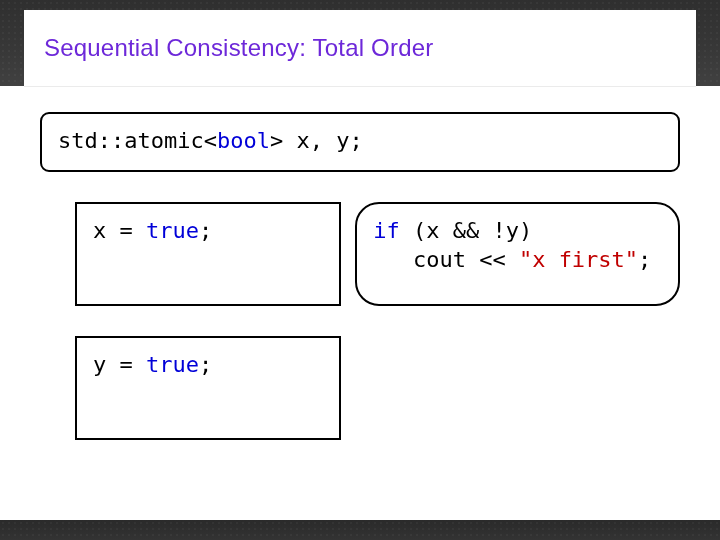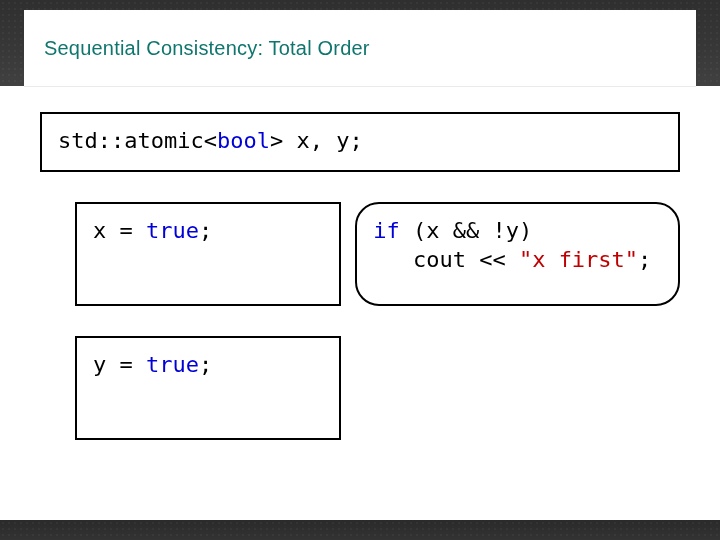--- a/index.html
+++ b/index.html
@@ -29,36 +29,37 @@
     left: 24px;
     right: 24px;
     height: 76px;
     background: #ffffff;
     display: flex;
     align-items: center;
     padding-left: 20px;
     box-shadow: 0 1px 0 rgba(0,0,0,0.08);
   }
   .title-card h1 {
-    font-size: 20px;
+    font-size: 24px;
     font-weight: 400;
-    color: #0f766e;
+    color: #6d28d9;
     letter-spacing: 0.2px;
   }
   .content {
     padding: 26px 40px 0 40px;
   }
   .box {
     border: 2px solid #000;
     background: #fff;
     padding: 12px 16px 14px 16px;
   }
   .decl-box {
     margin-bottom: 30px;
     min-height: 58px;
+    border-radius: 9px;
   }
   .row {
     display: flex;
     gap: 0;
     margin-bottom: 30px;
     padding-left: 35px;
   }
   .row .box {
     min-height: 104px;
   }

